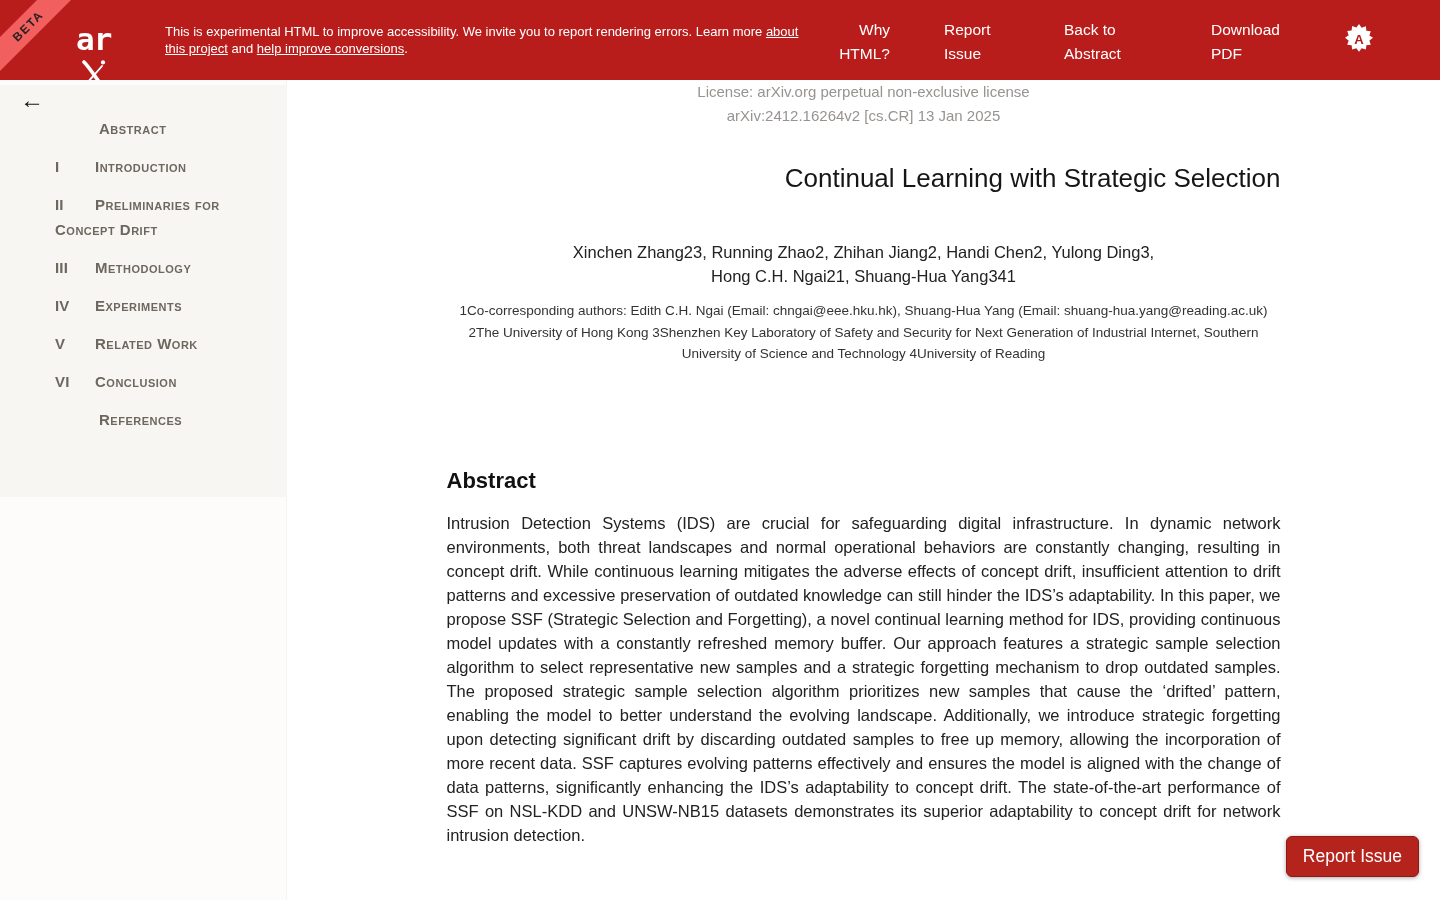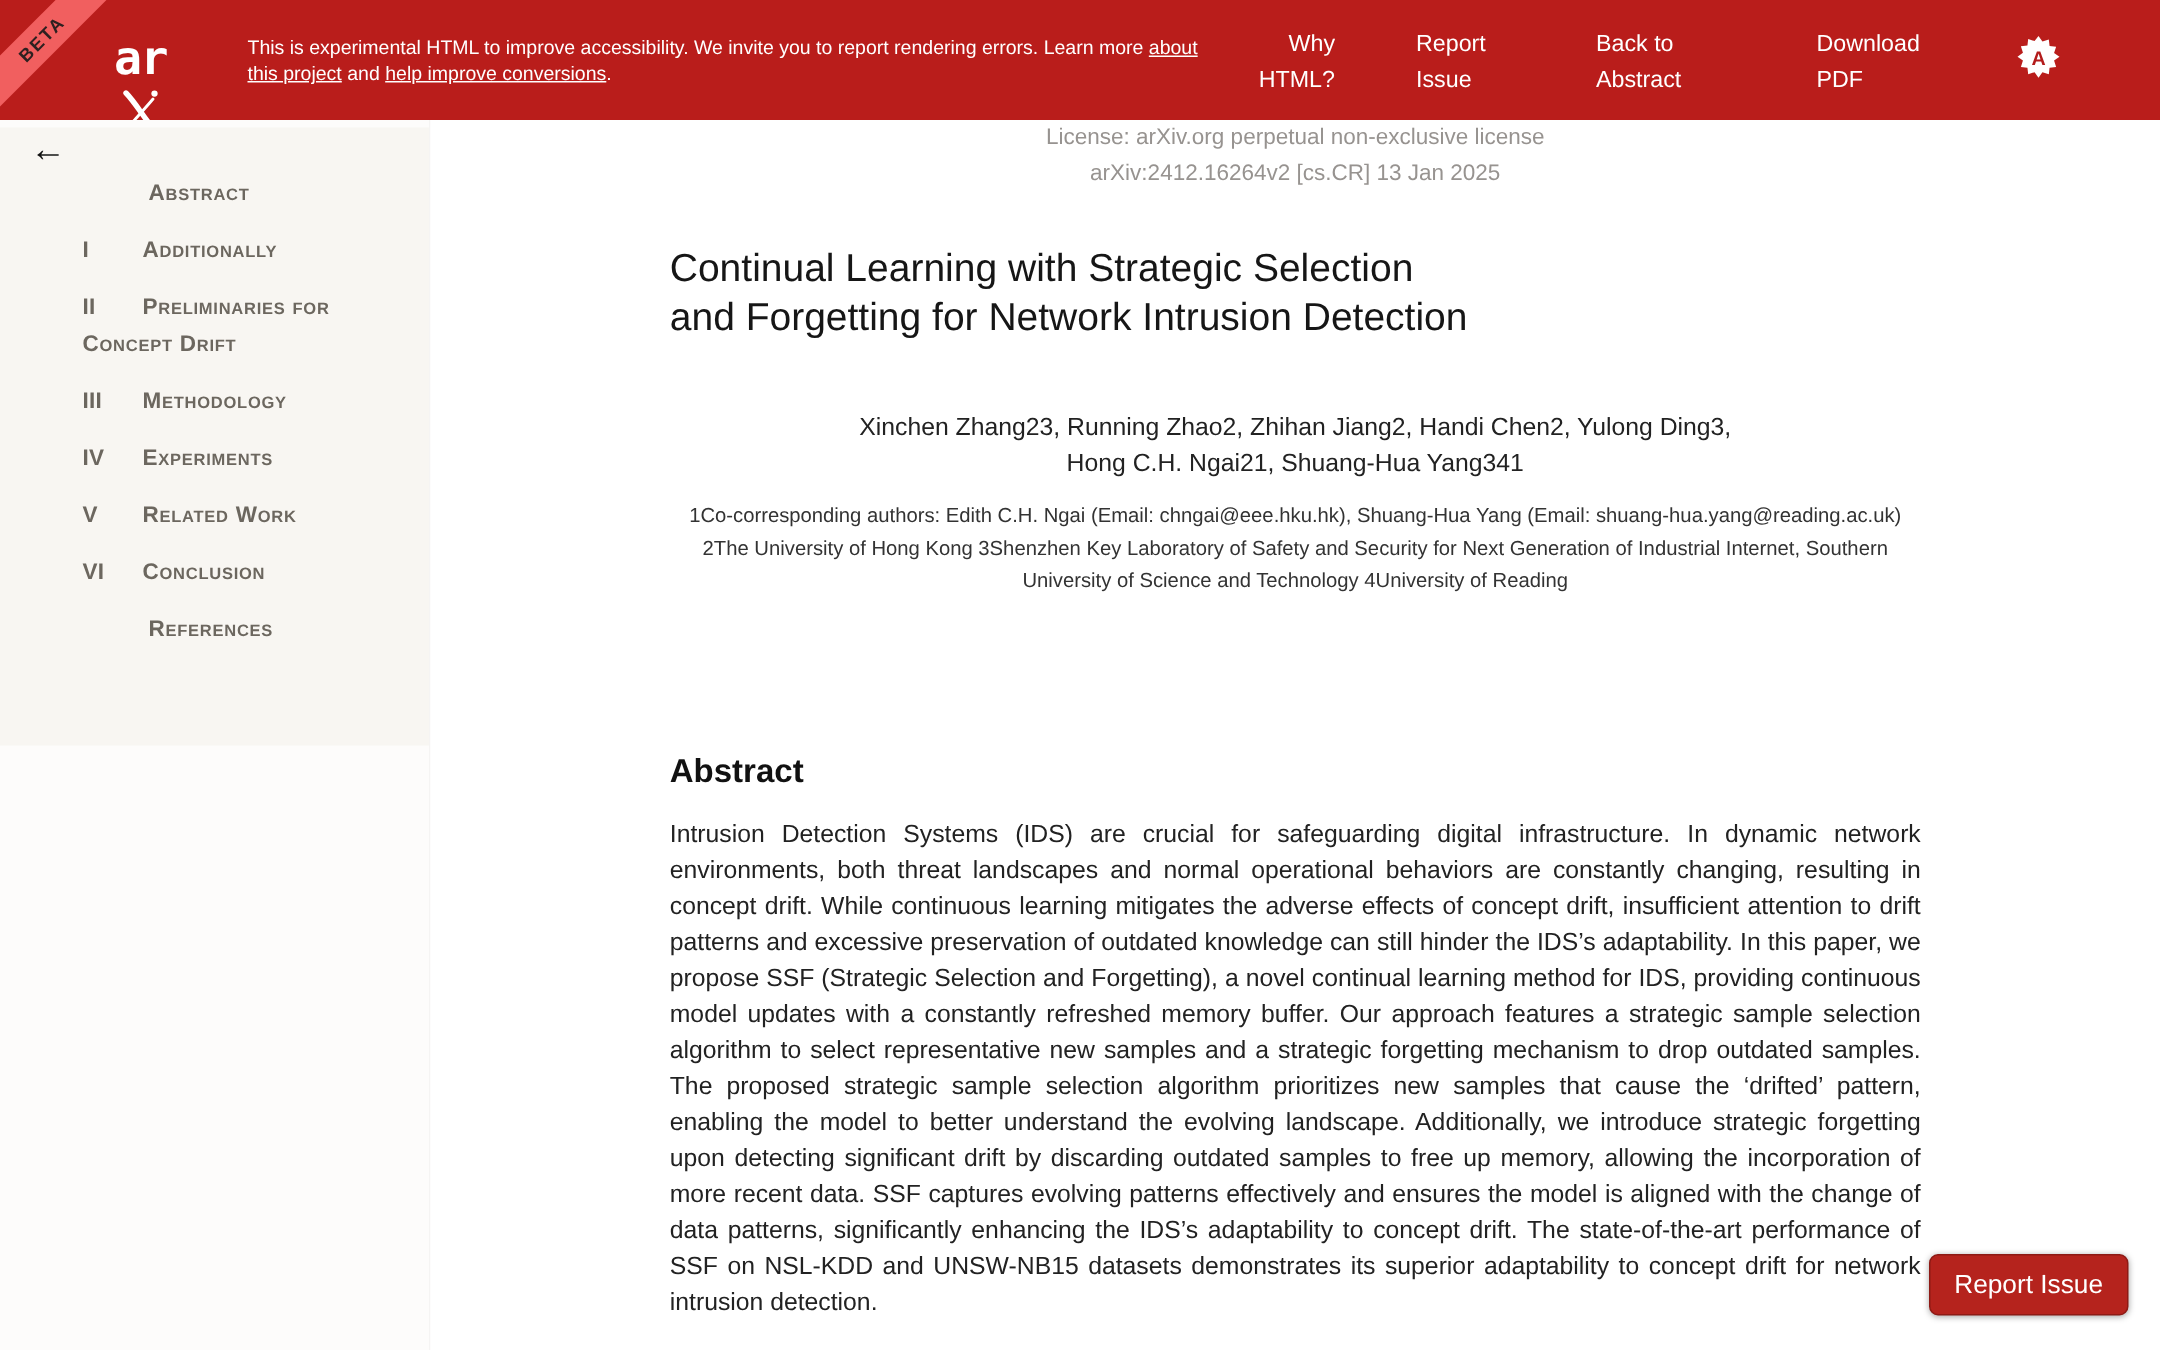--- a/index.html
+++ b/index.html
@@ -74,21 +74,21 @@
   .main {
     position:absolute; top:80px; left:287px; width:1153px; height:820px;
     background:#ffffff; overflow:hidden;
   }
   .article-col { width:834px; margin:0 auto; }
   .meta-line {
     text-align:center; color:#979390; font-size:15px; line-height:24px;
   }
   .meta-block { }
   .paper-title {
-    margin-top:34px; text-align:left; color:#161616;
+    margin-top:34px; text-align:right; color:#161616;
     font-size:26px; font-weight:500; line-height:33px;
   }
   .authors {
     margin-top:45px; text-align:center; color:#222;
     font-size:16.5px; line-height:24px;
   }
   .affiliations {
     margin-top:12px; text-align:center; color:#333;
     font-size:13.5px; line-height:21.5px; width:820px; margin-left:auto; margin-right:auto;
   }
@@ -141,38 +141,38 @@
       <text x="12" y="15.6" text-anchor="middle" font-family="Liberation Sans, sans-serif" font-size="10.5" font-weight="bold" fill="#b31b1b">A</text>
     </svg>
   </div>
 </div>
 
 <div class="sidebar">
   <div class="sidebar-tint"></div>
   <div class="back-arrow">←</div>
   <nav class="toc">
     <div class="toc-item no-num"><span class="cap">Abstract</span></div>
-    <div class="toc-item"><span class="num">I</span><span class="cap">Additionally</span></div>
+    <div class="toc-item"><span class="num">I</span><span class="cap">Introduction</span></div>
     <div class="toc-item"><span class="num">II</span><span class="cap">Preliminaries for Concept Drift</span></div>
     <div class="toc-item"><span class="num">III</span><span class="cap">Methodology</span></div>
     <div class="toc-item"><span class="num">IV</span><span class="cap">Experiments</span></div>
     <div class="toc-item"><span class="num">V</span><span class="cap">Related Work</span></div>
     <div class="toc-item"><span class="num">VI</span><span class="cap">Conclusion</span></div>
     <div class="toc-item no-num"><span class="cap">References</span></div>
   </nav>
 </div>
 
 <div class="main">
   <div class="article-col">
     <div class="meta-block">
       <div class="meta-line">License: arXiv.org perpetual non-exclusive license</div>
       <div class="meta-line">arXiv:2412.16264v2 [cs.CR] 13 Jan 2025</div>
     </div>
 
-    <h1 class="paper-title"><span>Continual Learning with Strategic Selection</span><br><span>and Forgetting for Network Intrusion Detection</span></h1>
+    <h1 class="paper-title"><span>Continual Learning with Strategic Selection</span><br></h1>
 
     <div class="authors"><span>Xinchen Zhang23, Running Zhao2, Zhihan Jiang2, Handi Chen2, Yulong Ding3,</span><br><span>Hong C.H. Ngai21, Shuang-Hua Yang341</span></div>
 
     <div class="affiliations">1Co-corresponding authors: Edith C.H. Ngai (Email: chngai@eee.hku.hk), Shuang-Hua Yang (Email: shuang-hua.yang@reading.ac.uk) 2The University of Hong Kong 3Shenzhen Key Laboratory of Safety and Security for Next Generation of Industrial Internet, Southern University of Science and Technology 4University of Reading</div>
 
     <h2 class="abstract-heading">Abstract</h2>
     <p class="abstract-body">Intrusion Detection Systems (IDS) are crucial for safeguarding digital infrastructure. In dynamic network environments, both threat landscapes and normal operational behaviors are constantly changing, resulting in concept drift. While continuous learning mitigates the adverse effects of concept drift, insufficient attention to drift patterns and excessive preservation of outdated knowledge can still hinder the IDS’s adaptability. In this paper, we propose SSF (Strategic Selection and Forgetting), a novel continual learning method for IDS, providing continuous model updates with a constantly refreshed memory buffer. Our approach features a strategic sample selection algorithm to select representative new samples and a strategic forgetting mechanism to drop outdated samples. The proposed strategic sample selection algorithm prioritizes new samples that cause the ‘drifted’ pattern, enabling the model to better understand the evolving landscape. Additionally, we introduce strategic forgetting upon detecting significant drift by discarding outdated samples to free up memory, allowing the incorporation of more recent data. SSF captures evolving patterns effectively and ensures the model is aligned with the change of data patterns, significantly enhancing the IDS’s adaptability to concept drift. The state-of-the-art performance of SSF on NSL-KDD and UNSW-NB15 datasets demonstrates its superior adaptability to concept drift for network intrusion detection.</p>
   </div>
 </div>
 

